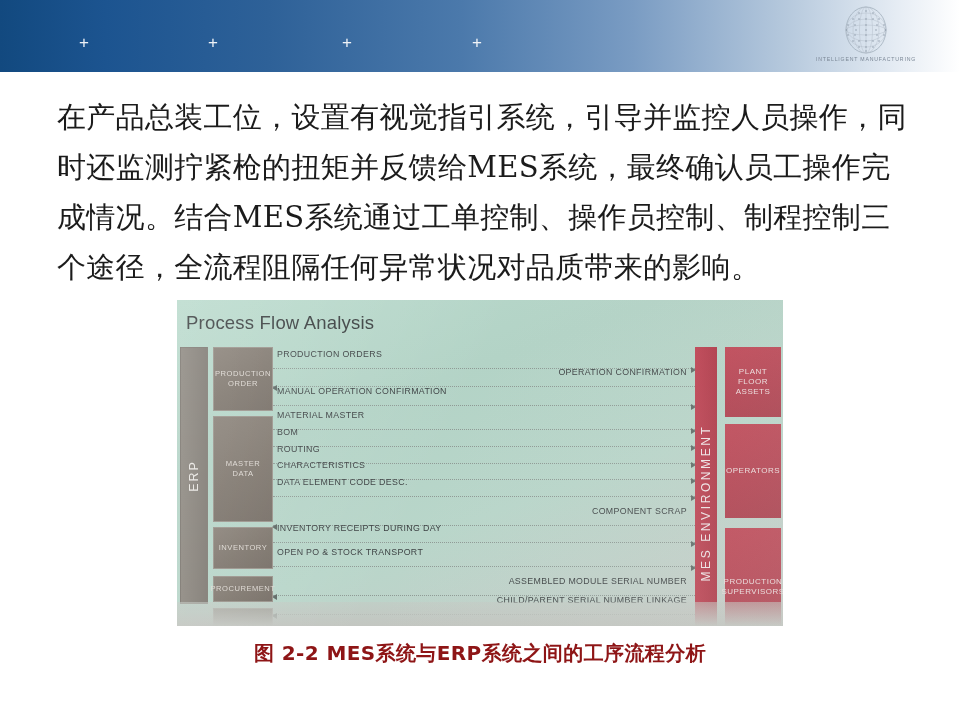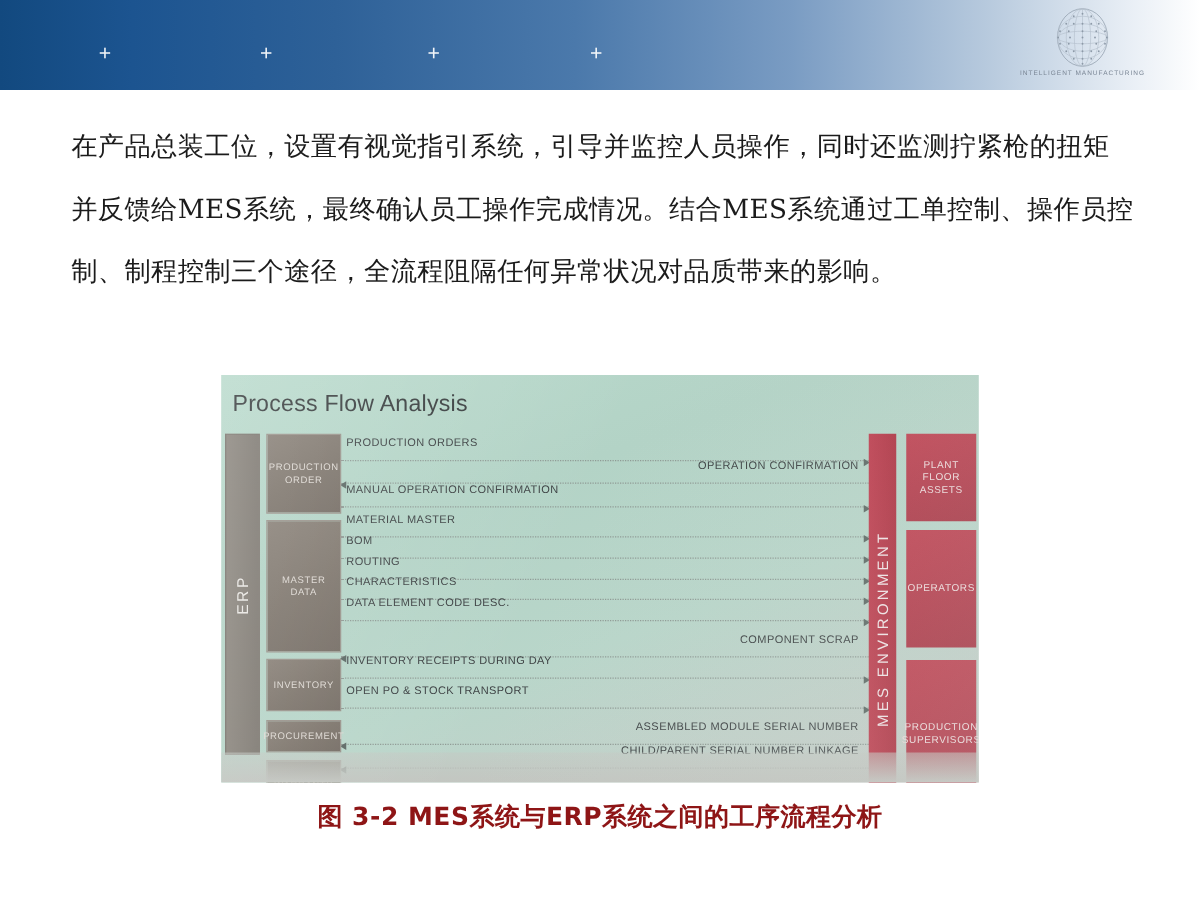--- a/index.html
+++ b/index.html
@@ -57,21 +57,21 @@
     font-family: "Liberation Sans", sans-serif;
     white-space: nowrap;
   }
 
   
   #paragraph {
     position: absolute;
     left: 57px; top: 92px;
     width: 850px;
     font-family: "DejaVu Serif", "Liberation Serif", serif;
-    font-size: 21px;
+    font-size: 29px;
     line-height: 50px;
     color: #1b1b1b;
     letter-spacing: .3px;
   }
 
   
   #figure-photo {
     position: absolute;
     left: 177px; top: 300px;
     width: 606px; height: 326px;
@@ -377,13 +377,13 @@
       </div>
       <div class="mes-block" style="left: 548px; top: 228px; width: 56px; height: 118px;">
         <span>PRODUCTION SUPERVISORS</span>
       </div>
     </div>
 
   <div id="photo-bottom-strip"></div>
   <div id="photo-haze"></div>
 </div>
 
-<div id="caption">图 3-2 MES系统与ERP系统之间的工序流程分析</div>
+<div id="caption">图 2-2 MES系统与ERP系统之间的工序流程分析</div>
 
 </body></html>

